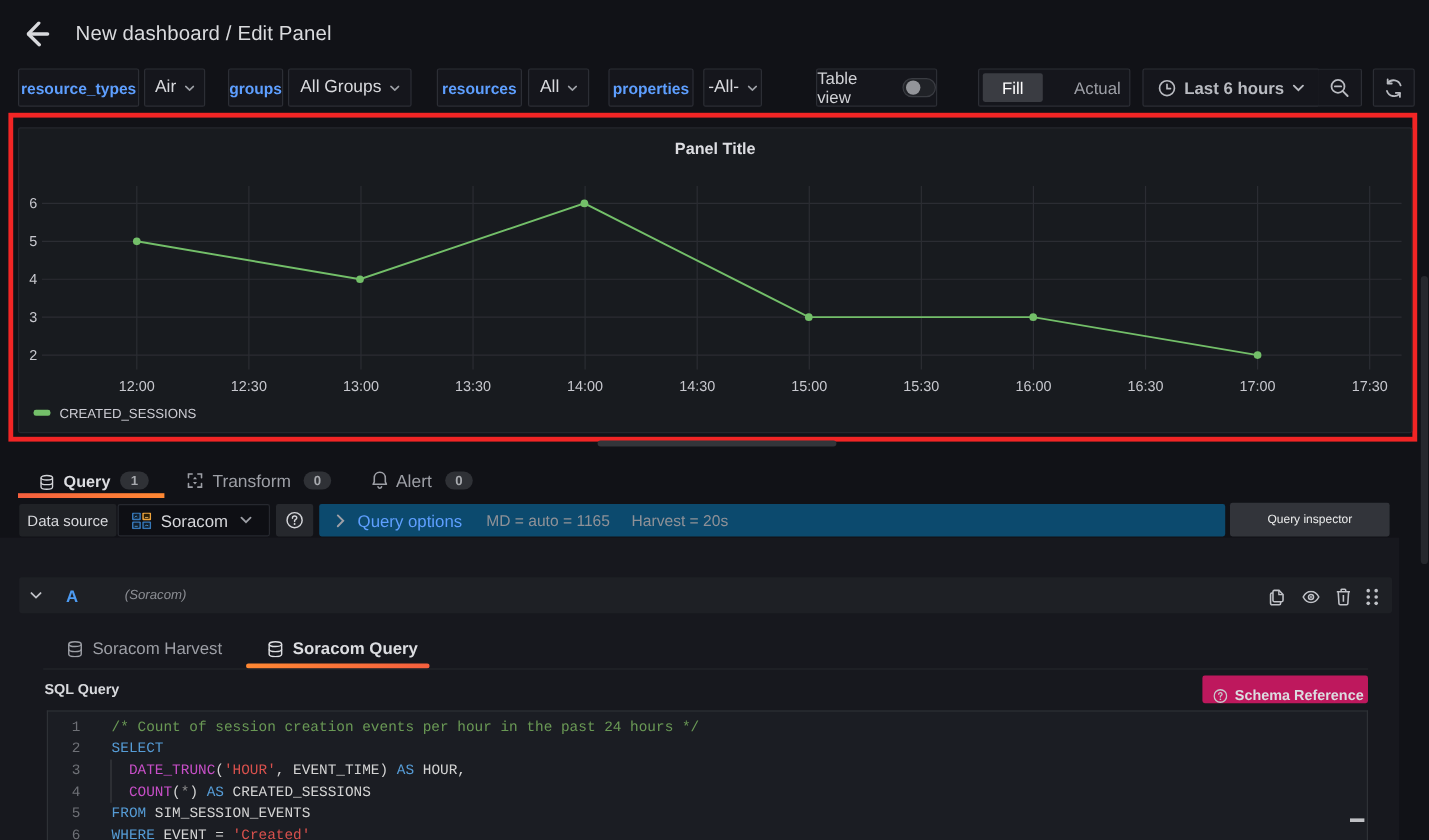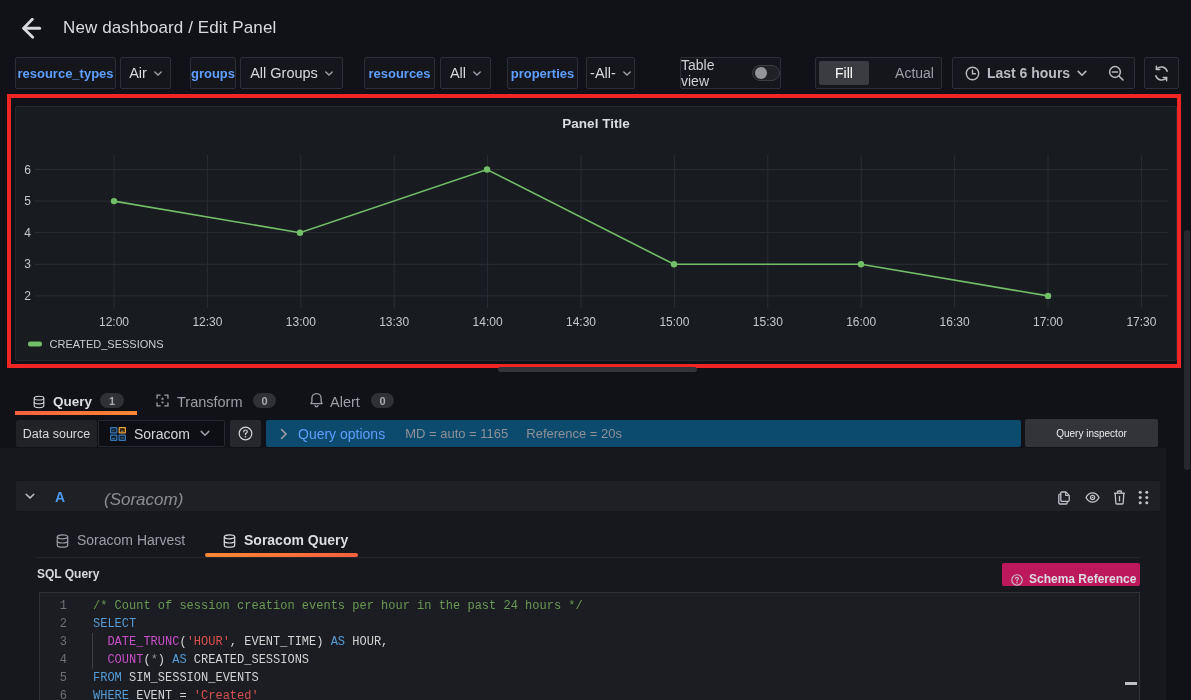--- a/index.html
+++ b/index.html
@@ -213,31 +213,31 @@
       <path d="M5.7 5.8 C5.7 4.7 6.5 4 7.5 4 C8.5 4 9.3 4.7 9.3 5.7 C9.3 6.7 8.4 7 7.5 7.6 V8.6" stroke-linecap="round"></path>
       <circle cx="7.5" cy="10.7" r="0.8" fill="#d4d5d9" stroke="none"></circle>
     </svg>
 </div>
 <div class="abs" style="left:266px;top:420px;width:755px;height:27px;background:#0c4a6e;border-radius:2px;display:flex;align-items:center;">
   <svg style="margin-left:14px" width="8" height="12" viewBox="0 0 8 12">
       <path d="M1.5 1.5 L6 6 L1.5 10.5" stroke="#9d9fa6" stroke-width="1.6" fill="none" stroke-linecap="round"></path>
     </svg>
   <span style="margin-left:10px;color:#5e9fff;font-size:14px;font-weight:500;">Query options</span>
   <span style="margin-left:20px;color:#8f9197;font-size:13px;">MD = auto = 1165</span>
-  <span style="margin-left:18px;color:#8f9197;font-size:13px;">Reference = 20s</span>
+  <span style="margin-left:18px;color:#8f9197;font-size:13px;">Harvest = 20s</span>
 </div>
 <div class="abs" style="left:1025px;top:419px;width:133px;height:28px;background:#32343a;border-radius:2px;display:flex;align-items:center;justify-content:center;color:#eceded;font-size:10px;font-weight:500;">Query inspector</div>
 
 
 <div class="abs" style="left:16px;top:481px;width:1144px;height:30px;background:#1e2025;border-radius:2px;"></div>
 <svg class="abs" style="left:25px;top:493px" width="10" height="7" viewBox="0 0 10 7">
     <path d="M1.2 1.2 L5 5 L8.8 1.2" stroke="#c0c2c8" stroke-width="1.5" fill="none" stroke-linecap="round"></path>
   </svg>
 <div class="abs" style="left:55px;top:489px;font-size:14px;font-weight:bold;color:#4d9bf2;">A</div>
-<div class="abs" style="left:104px;top:490px;font-size:17px;font-style:italic;color:#8c8e94;">(Soracom)</div>
+<div class="abs" style="left:104px;top:490px;font-size:11px;font-style:italic;color:#8c8e94;">(Soracom)</div>
 
 <svg class="abs" style="left:1057px;top:490px" width="14" height="15" viewBox="0 0 14 15" fill="none" stroke="#c0c2c8" stroke-width="1.3">
   <rect x="1.8" y="4.2" width="8.4" height="9.8" rx="1.2"></rect>
   <path d="M4.9 2 H8.8 L12.2 5.4 V10.3 C12.2 10.9 11.7 11.4 11.1 11.4 H4.9 C4.3 11.4 3.8 10.9 3.8 10.3 V3.1 C3.8 2.5 4.3 2 4.9 2 Z" fill="#1e2025"></path>
   <path d="M8.7 2.3 V5.5 H11.9" stroke-width="1.1"></path>
 </svg>
 <svg class="abs" style="left:1085px;top:492px" width="15" height="11" viewBox="0 0 15 11" fill="none" stroke="#c0c2c8" stroke-width="1.3">
   <path d="M1 5.5 C2.6 2.4 4.9 0.9 7.5 0.9 C10.1 0.9 12.4 2.4 14 5.5 C12.4 8.6 10.1 10.1 7.5 10.1 C4.9 10.1 2.6 8.6 1 5.5 Z"></path>
   <circle cx="7.5" cy="5.5" r="2.1"></circle>
   <circle cx="7.5" cy="5.5" r="0.8" fill="#c0c2c8" stroke="none"></circle>

